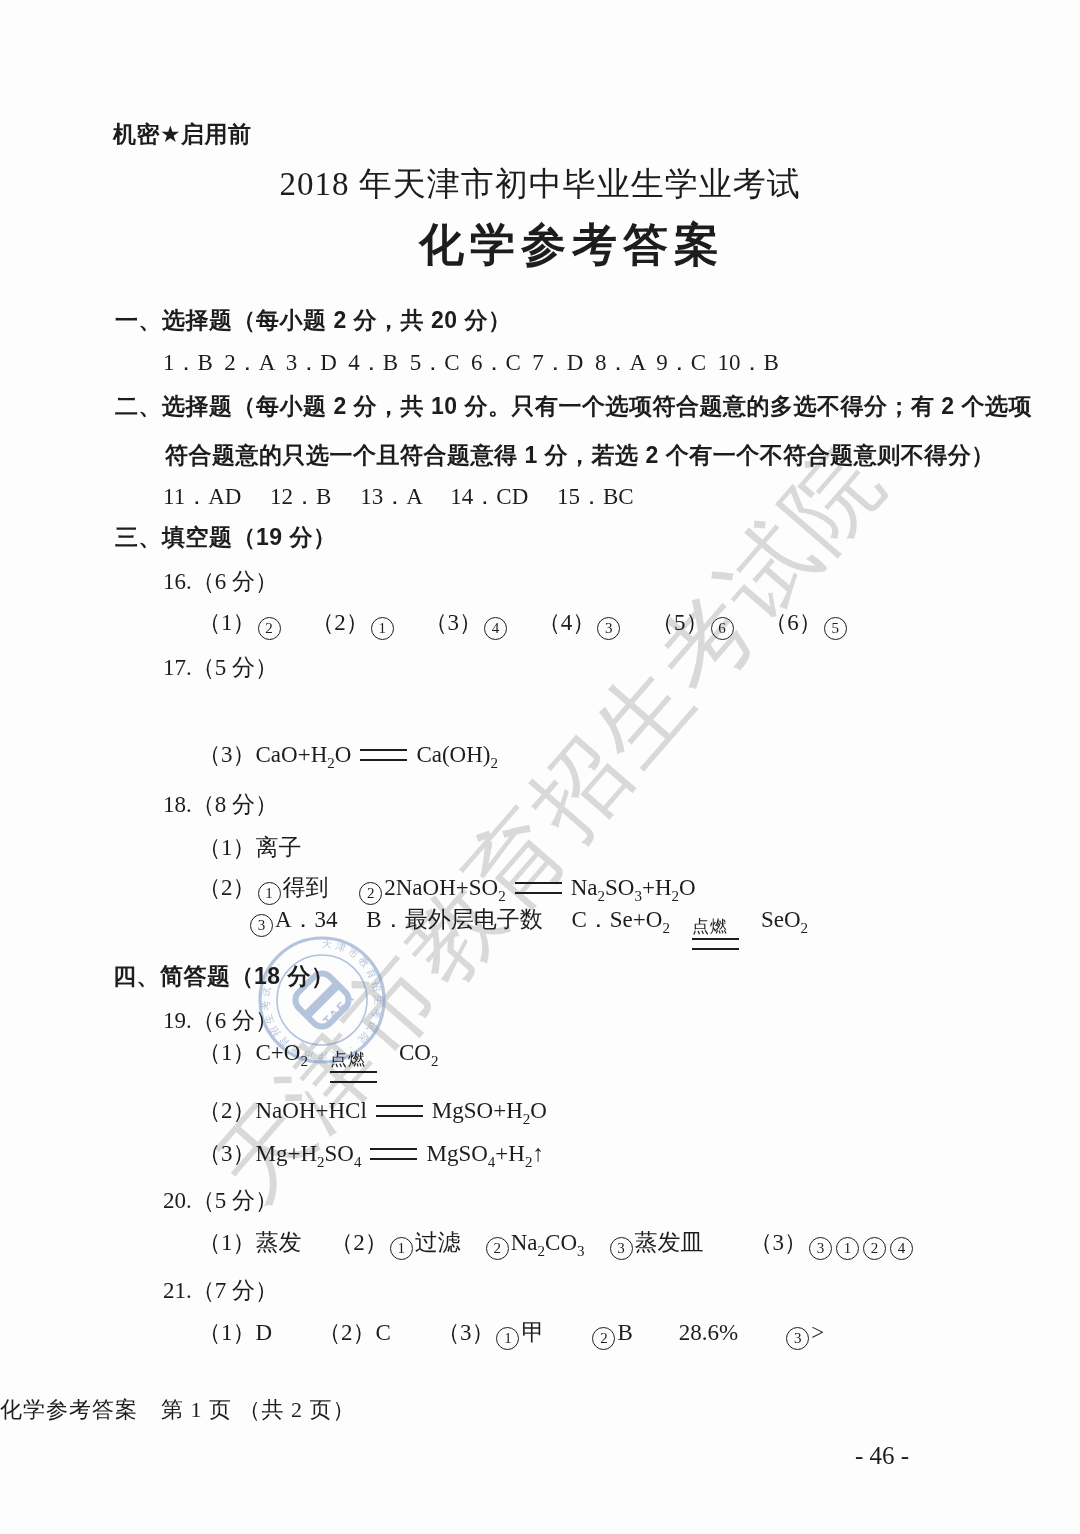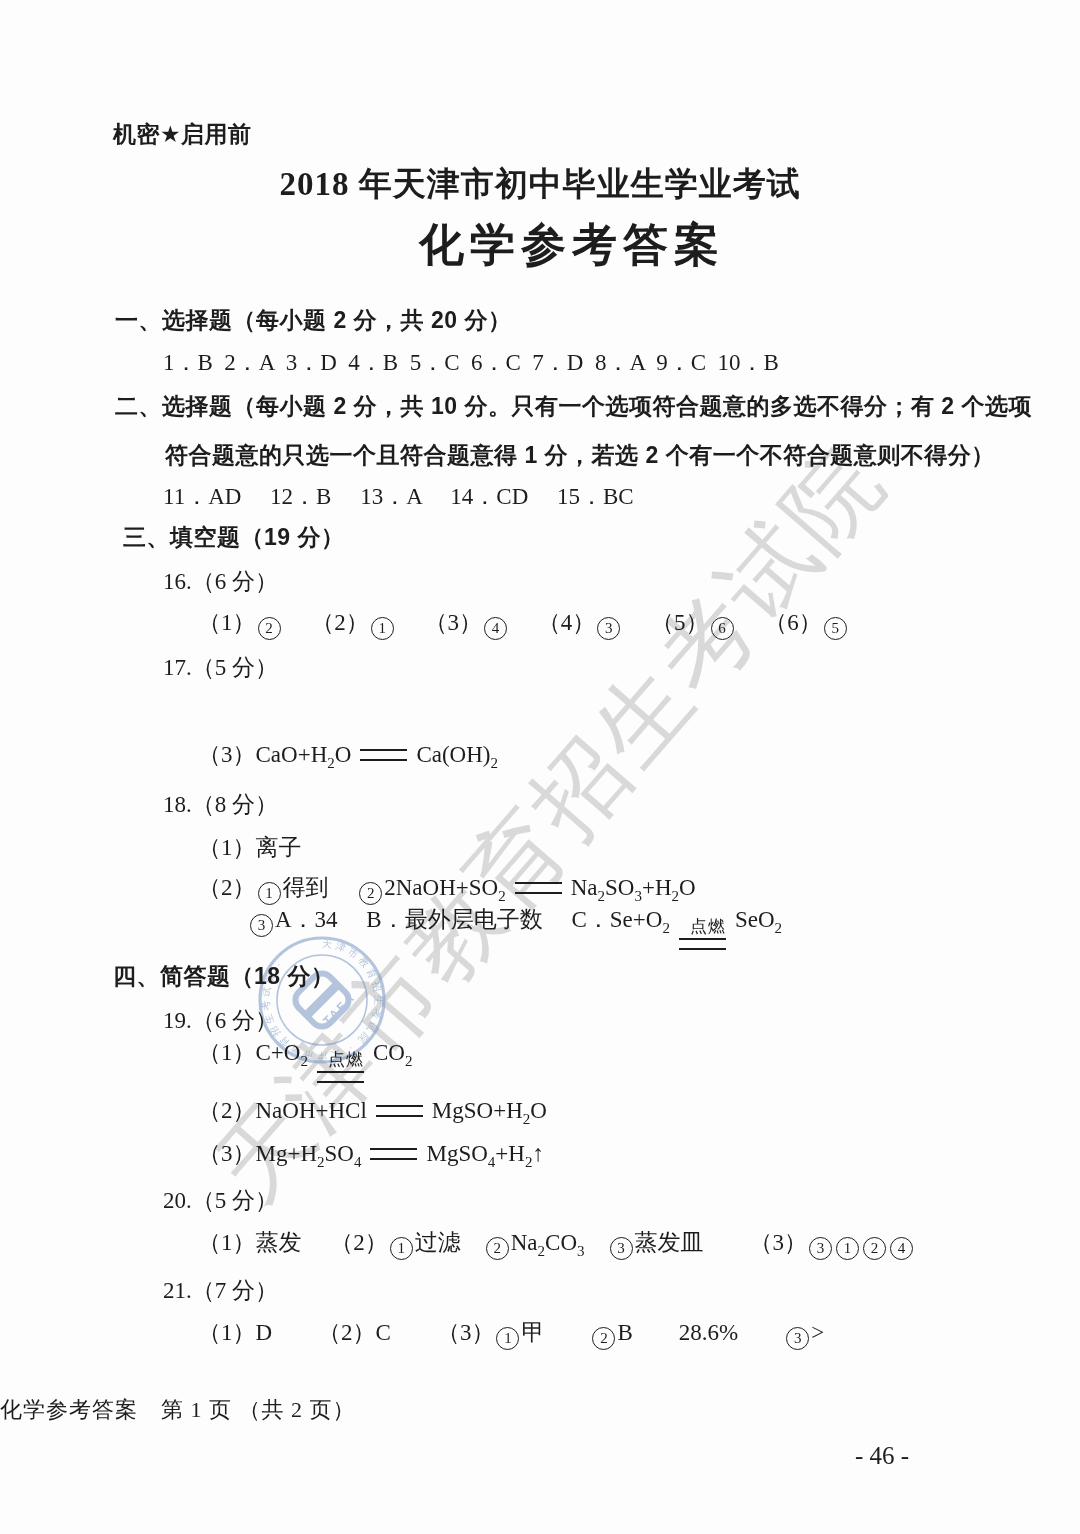--- a/index.html
+++ b/index.html
@@ -18,21 +18,21 @@
     white-space:pre-wrap;
   }
   .heading{
     font-weight:bold;
     font-family:"Liberation Sans","DejaVu Sans",sans-serif;
     letter-spacing:0.5px;
   }
   .secret{font-size:23px;}
   .title1{
     width:100%;text-align:center;
-    font-size:33px;font-weight:bold;
+    font-size:33px;font-weight:normal;
     letter-spacing:1px;
   }
   .title2{
     width:100%;text-align:center;
     font-size:45px;font-weight:bold;
     font-family:"Liberation Sans","DejaVu Sans",sans-serif;
     letter-spacing:6px;
   }
   .footer{width:100%;text-align:left;font-size:22px;letter-spacing:1px;}
   .pagenum{font-size:25px;}
@@ -42,23 +42,23 @@
     width:47px;height:8px;
     border-top:2.5px solid #1d1d1d;
     border-bottom:2.5px solid #1d1d1d;
     vertical-align:middle;
     margin:0 9px 3px 9px;
   }
   
   .eqc{
     display:inline-flex;
     flex-direction:column;
-    align-items:flex-end;
+    align-items:flex-start;
     vertical-align:-5px;
-    margin:0 9px;
+    margin:0 22px;
     line-height:1;
   }
   .eqc .cond{font-size:17px;margin-bottom:3px;letter-spacing:1px;}
   .eqc .dline{margin:0;}
   
   .circled{
     display:inline-flex;
     align-items:center;
     justify-content:center;
     width:21px;height:21px;
@@ -117,21 +117,21 @@
   <div class="line title1" style="left:0;top:163px;">2018 年天津市初中毕业生学业考试</div>
   <div class="line title2" style="left:0;top:216px;padding-left:32px;">化学参考答案</div>
 
   <div class="line heading" style="left:115px;top:306px;">一、选择题（每小题 2 分，共 20 分）</div>
   <div class="line" style="left:163px;top:348px;">1．B  2．A  3．D  4．B  5．C  6．C  7．D  8．A  9．C  10．B</div>
 
   <div class="line heading" style="left:115px;top:392px;">二、选择题（每小题 2 分，共 10 分。只有一个选项符合题意的多选不得分；有 2 个选项</div>
   <div class="line heading" style="left:165px;top:441px;">符合题意的只选一个且符合题意得 1 分，若选 2 个有一个不符合题意则不得分）</div>
   <div class="line" style="left:163px;top:482px;font-family:Liberation Serif, serif;">11．AD　 12．B　 13．A　 14．CD　 15．BC</div>
 
-  <div class="line heading" style="left:123px;top:523px;">三、填空题（19 分）</div>
+  <div class="line heading" style="left:115px;top:523px;">三、填空题（19 分）</div>
 
   <div class="line" style="left:163px;top:567px;">16.（6 分）</div>
   <div class="line" style="left:198px;top:608px;"><span>（1）</span><span class="circled">2</span><span>　 （2）</span><span class="circled">1</span><span>　 （3）</span><span class="circled">4</span><span>　 （4）</span><span class="circled">3</span><span>　 （5）</span><span class="circled">6</span><span>　 （6）</span><span class="circled">5</span></div>
 
   <div class="line" style="left:163px;top:653px;">17.（5 分）</div>
   <div class="line" style="left:198px;top:740px;"><span>（3）CaO+H</span><sub>2</sub><span>O</span><span class="dline"></span><span>Ca(OH)</span><sub>2</sub></div>
 
   <div class="line" style="left:163px;top:790px;">18.（8 分）</div>
   <div class="line" style="left:198px;top:833px;">（1）离子</div>
   <div class="line" style="left:198px;top:873px;"><span>（2）</span><span class="circled">1</span><span>得到　 </span><span class="circled">2</span><span>2NaOH+SO</span><sub>2</sub><span class="dline"></span><span>Na</span><sub>2</sub><span>SO</span><sub>3</sub><span>+H</span><sub>2</sub><span>O</span></div>

